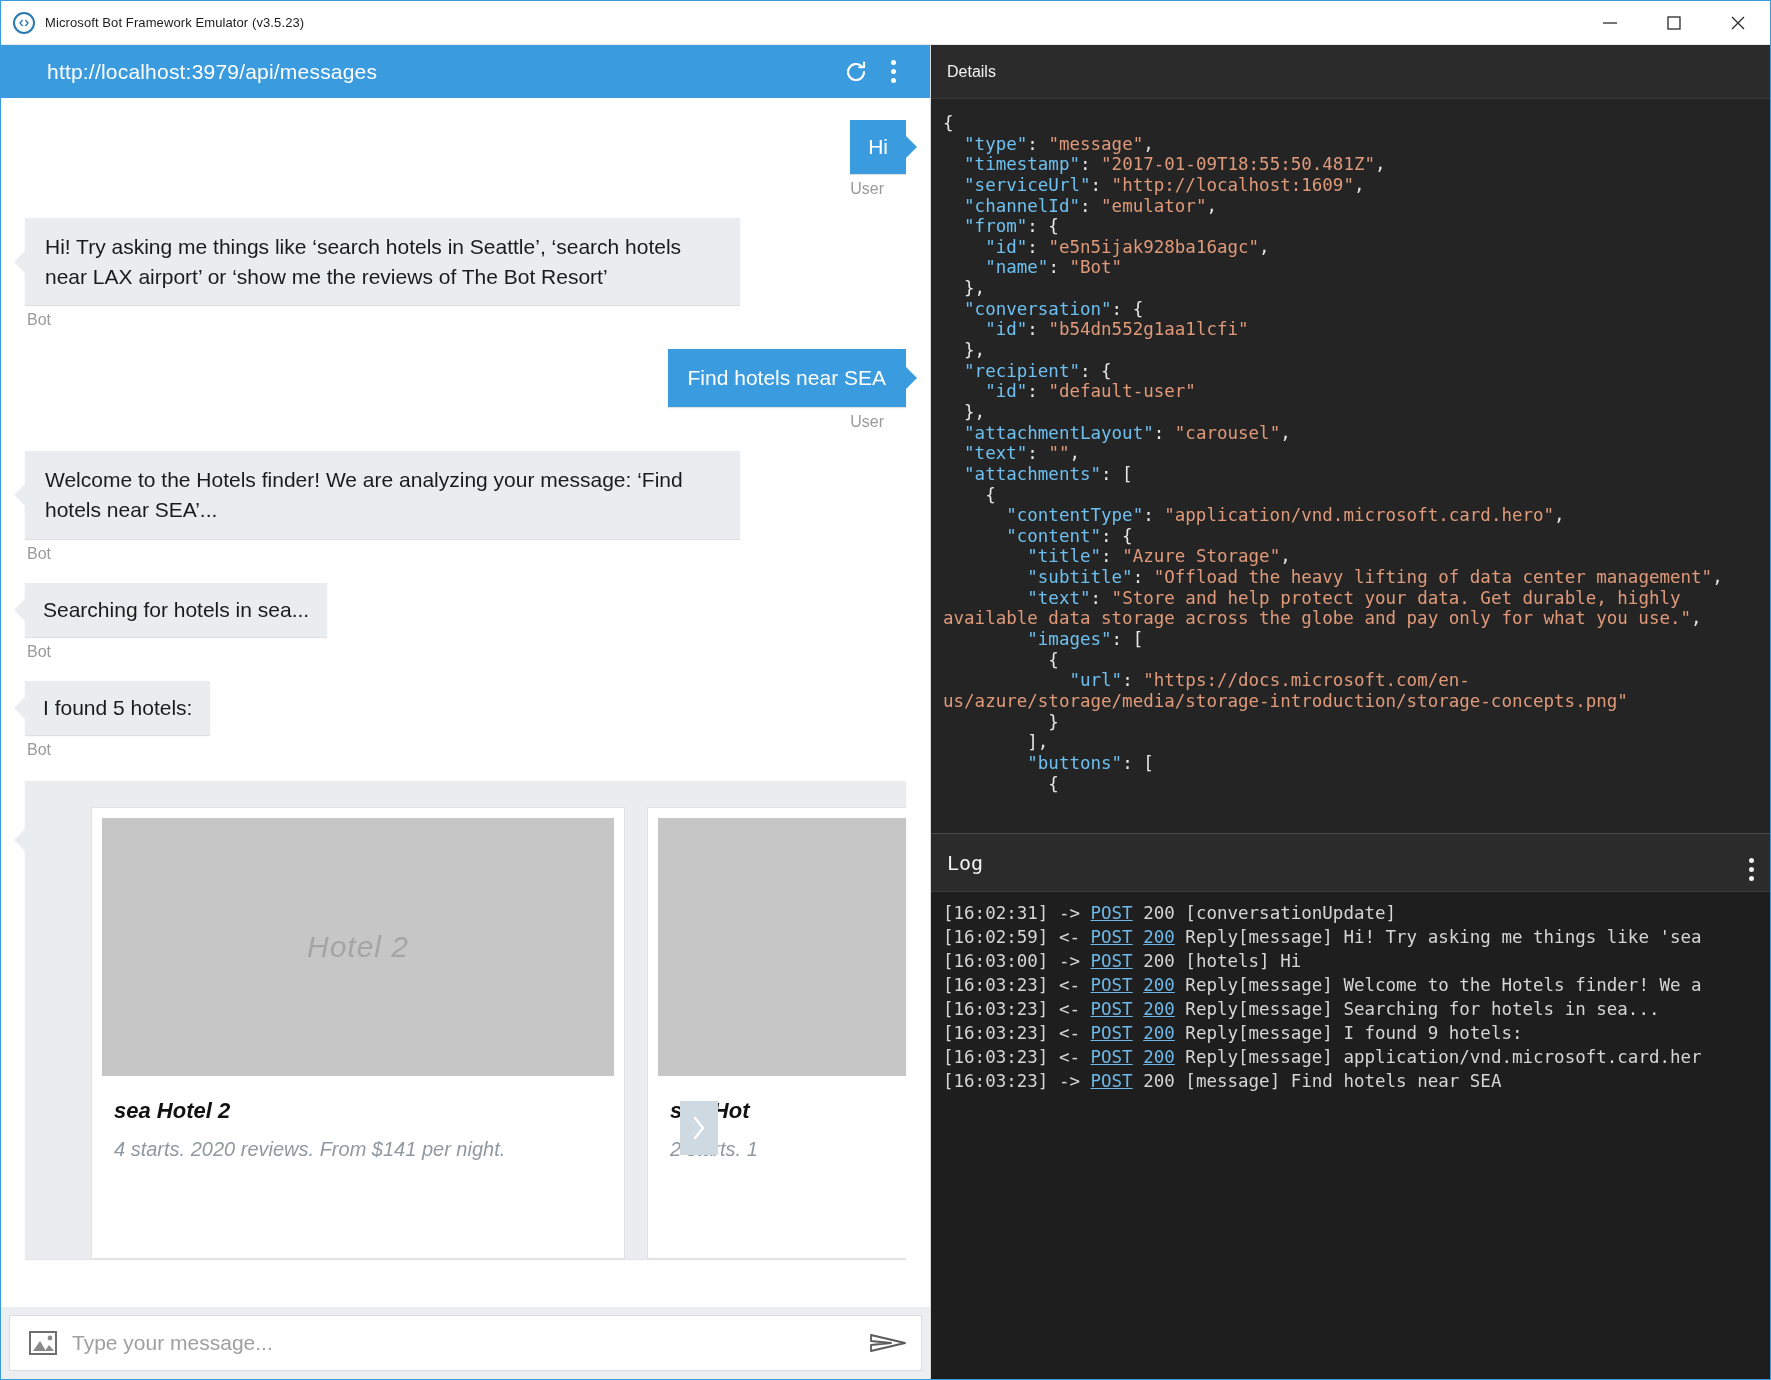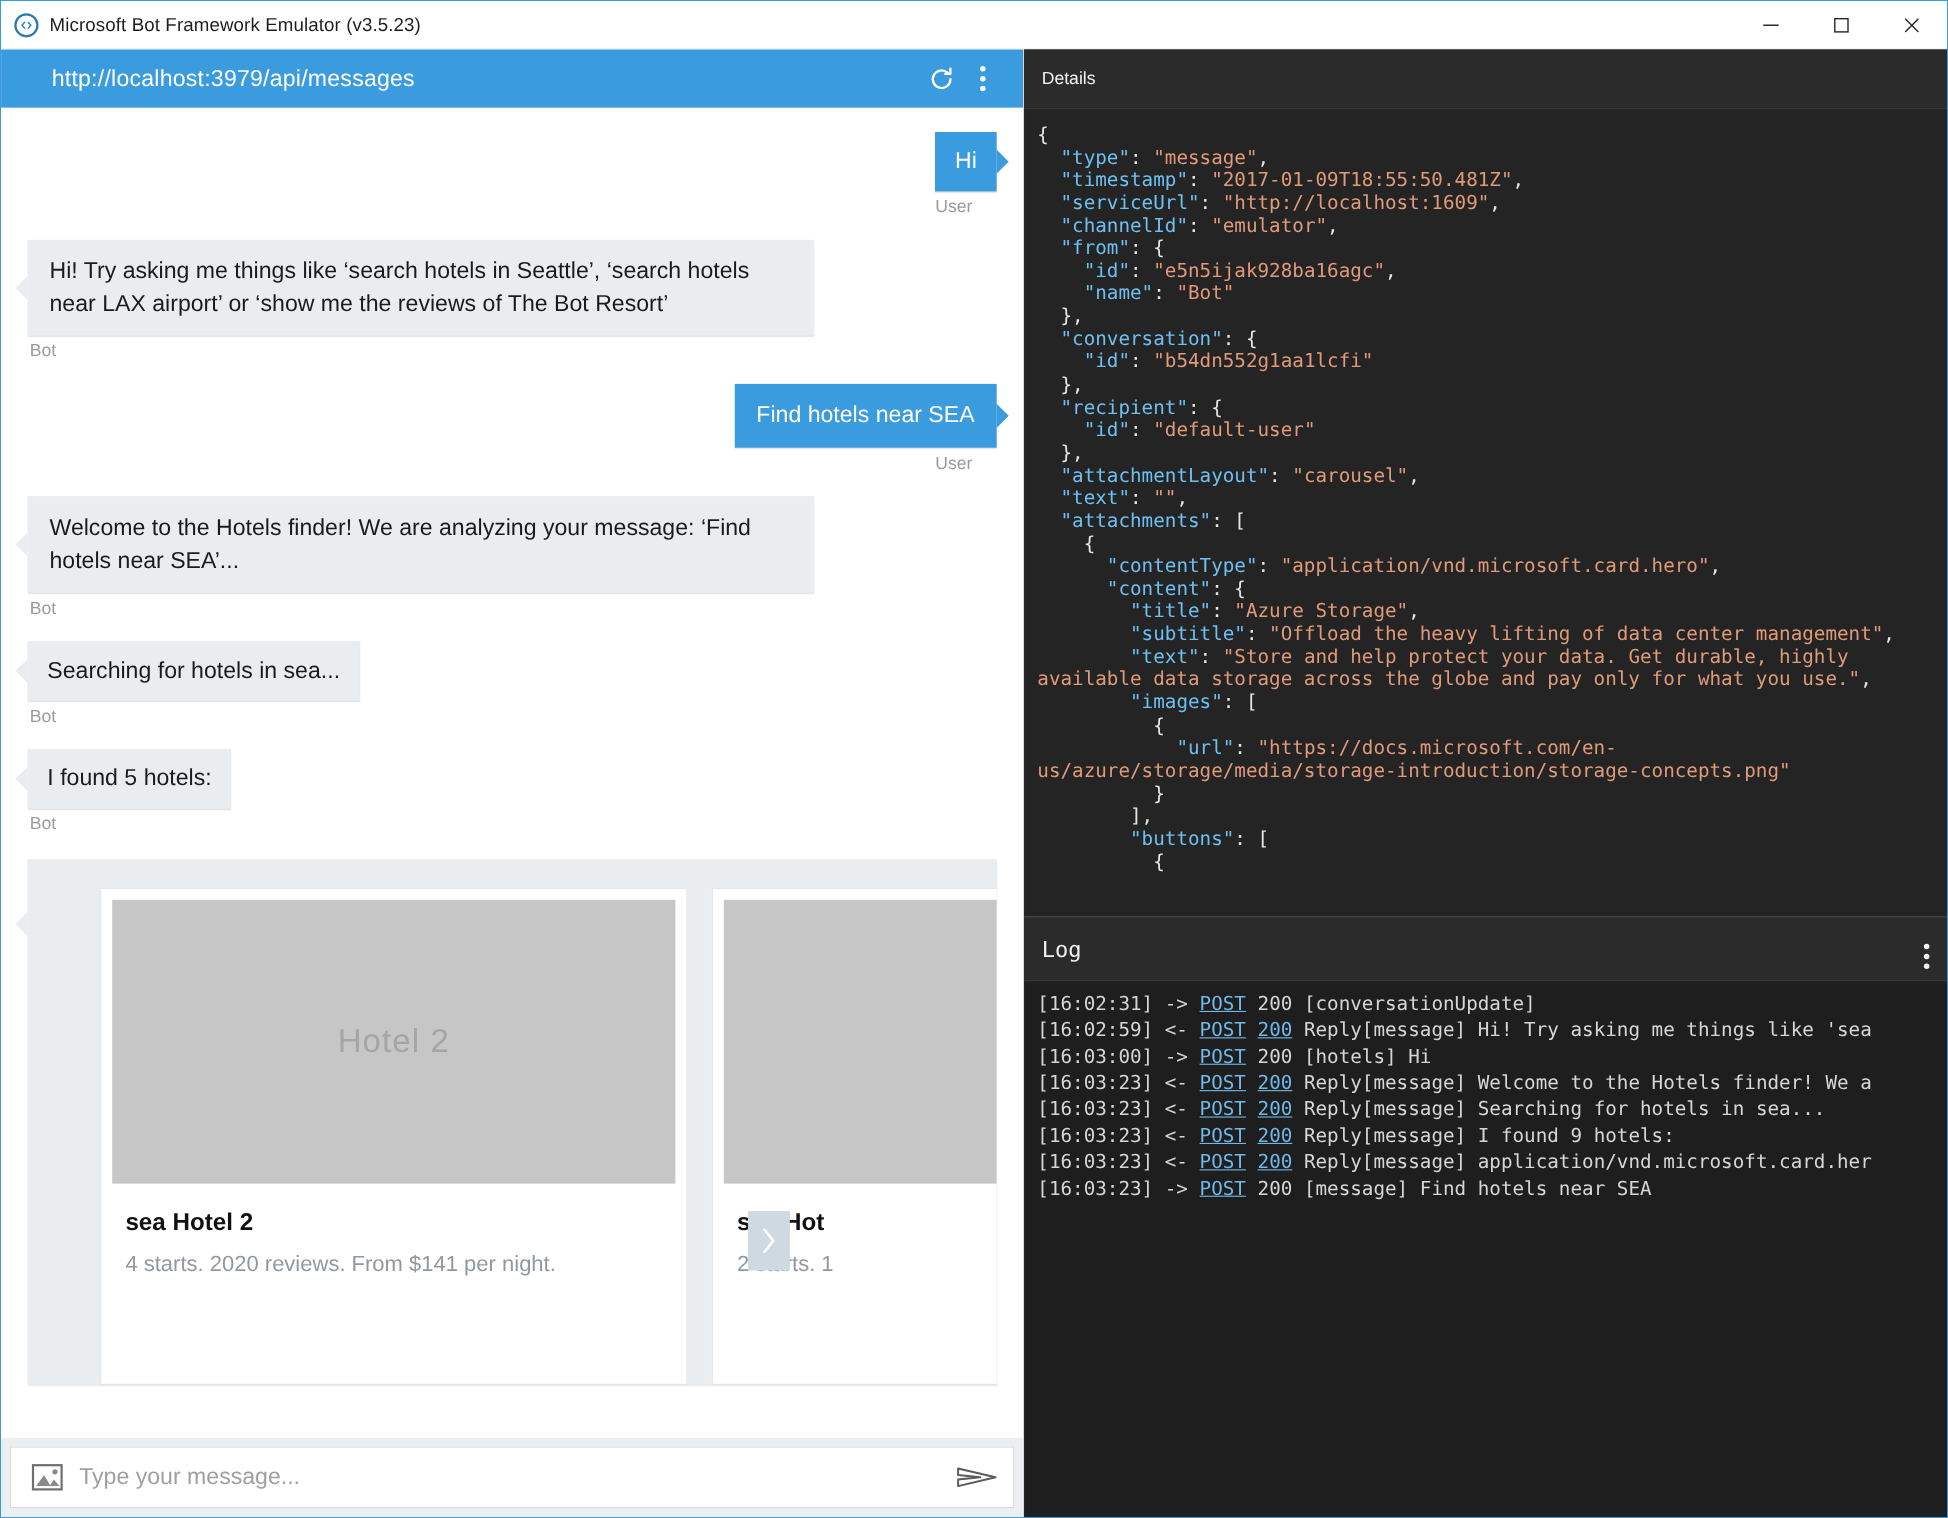--- a/index.html
+++ b/index.html
@@ -26,21 +26,21 @@
     padding-left: 12px;
   }
   .app-logo {
     width: 22px; height: 22px; border-radius: 50%;
     border: 2px solid #2a7ab0; color: #2a7ab0;
     display: flex; align-items: center; justify-content: center;
     font-size: 11px; line-height: 1; margin-right: 10px;
     flex: 0 0 auto;
   }
   .title-text {
-    font-size: 17px; color: #1d1d1d; letter-spacing: .1px;
+    font-size: 13px; color: #1d1d1d; letter-spacing: .1px;
   }
   .win-controls { margin-left: auto; display: flex; height: 44px; }
   .win-btn {
     width: 64px; height: 44px;
     display: flex; align-items: center; justify-content: center;
     color: #2a2a2a;
   }
   .win-btn svg { display: block; }
 
   
@@ -128,20 +128,21 @@
   .carousel {
     display: flex; gap: 22px; align-items: flex-start;
     overflow: hidden;
   }
   .card {
     background: #fff;
     border: 1px solid #dfe3e6;
     width: 534px; min-width: 534px;
     padding: 10px 10px 0 10px;
     min-height: 452px;
+    font-style: italic;
   }
   .card.partial { width: 534px; min-width: 534px; }
   .card-img {
     background: #c6c6c6;
     height: 258px;
     display: flex; align-items: center; justify-content: center;
     color: #a5a5a5; font-size: 30px; letter-spacing: 1px;
   }
   .card-title {
     font-size: 22px; font-weight: bold; color: #111;

